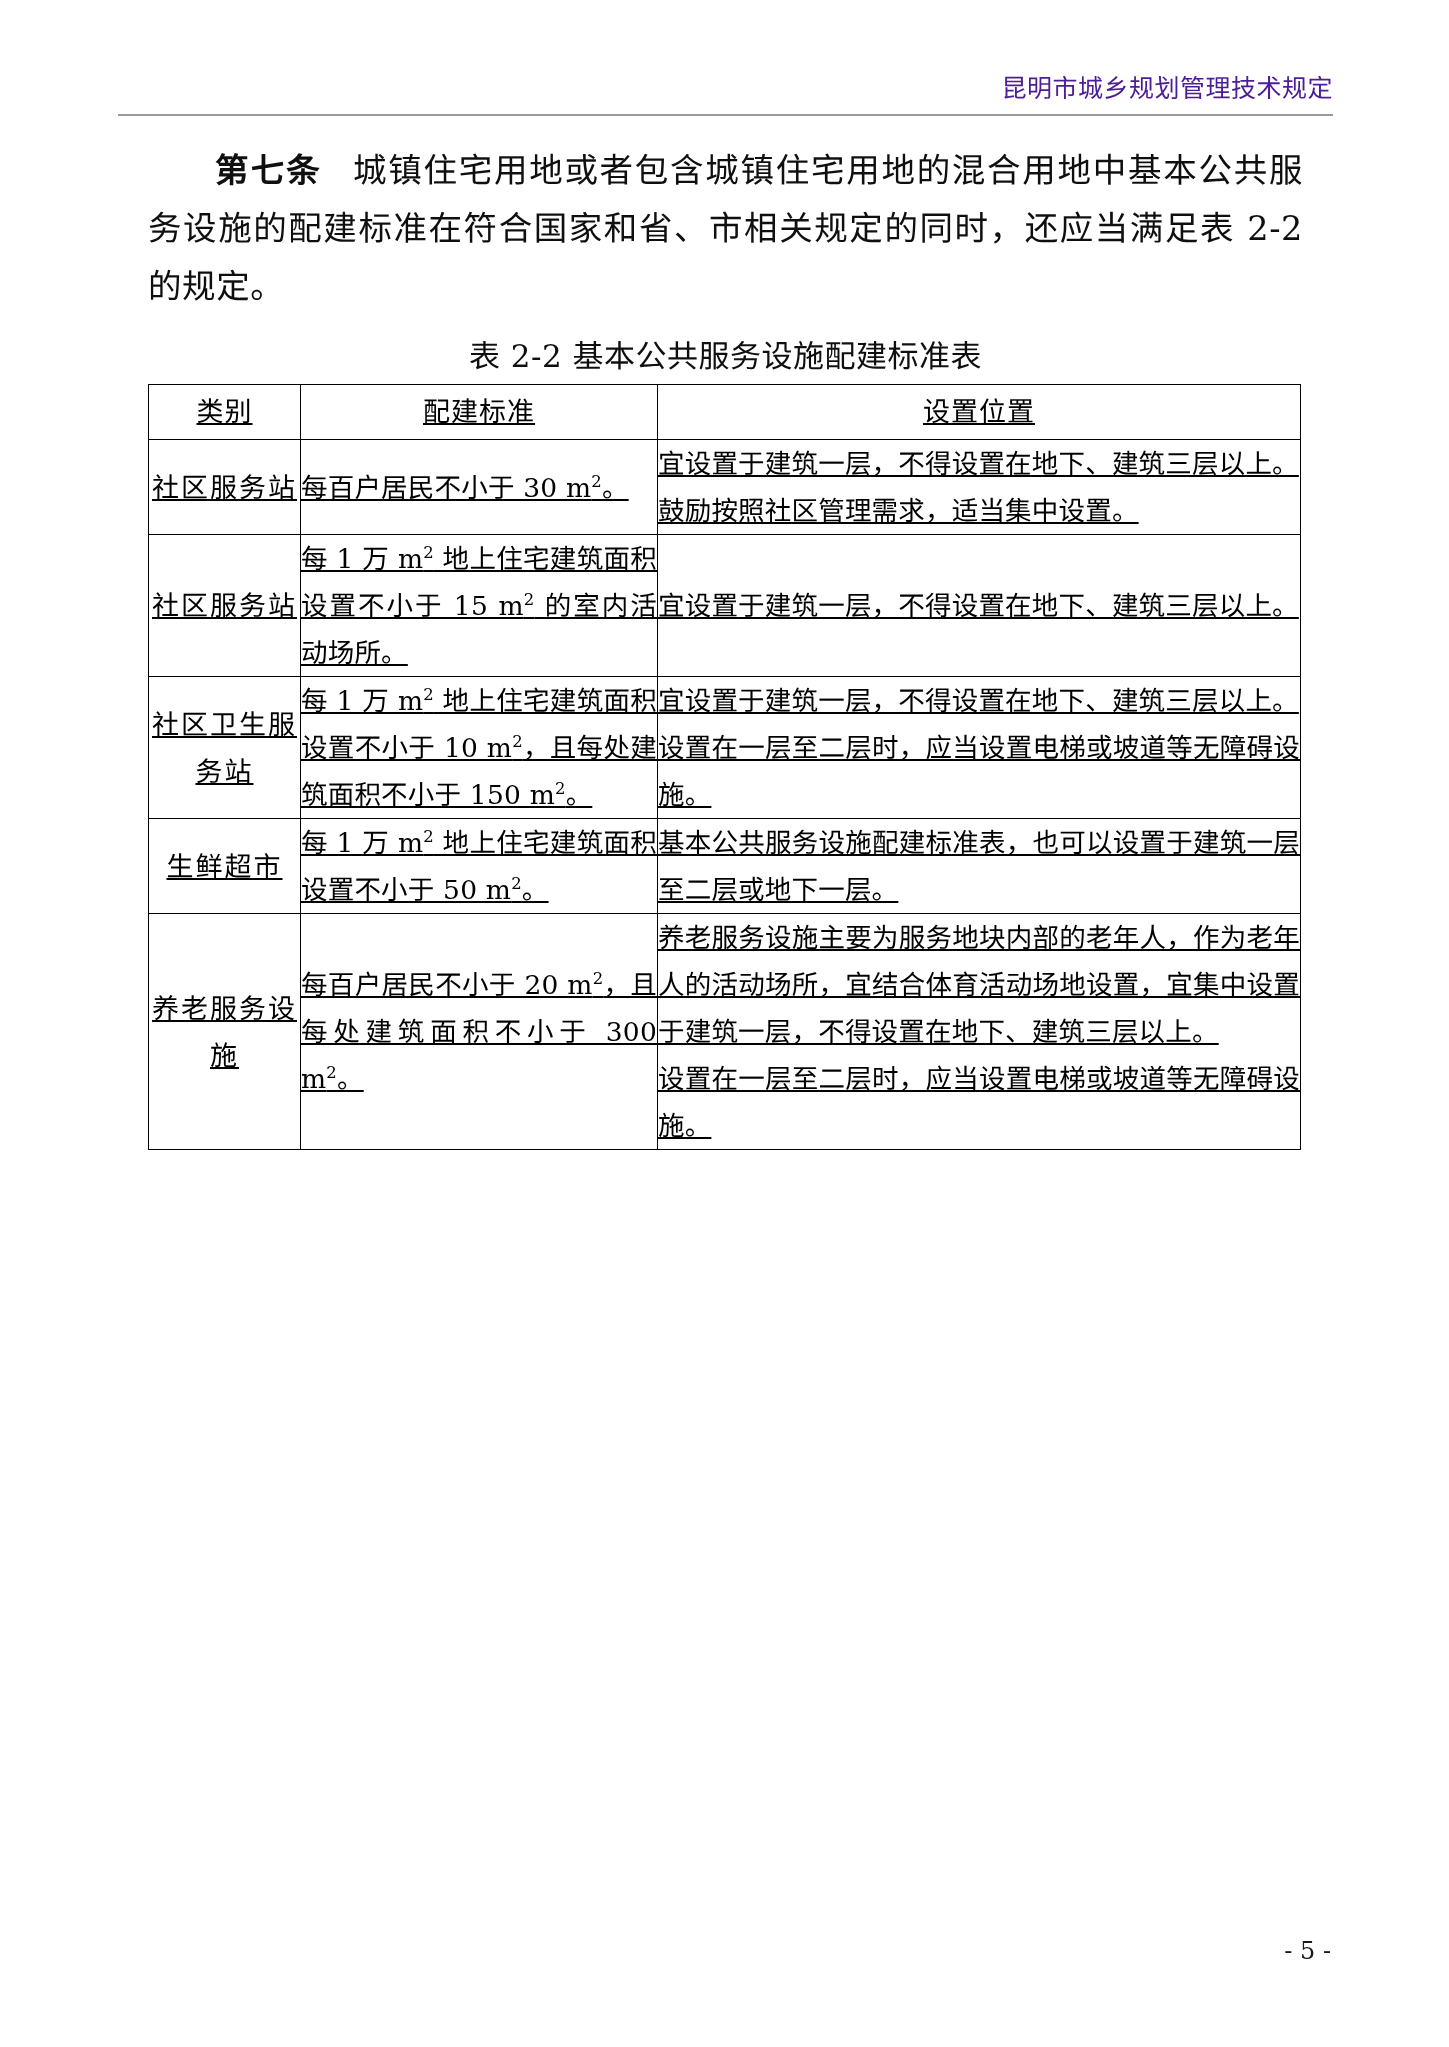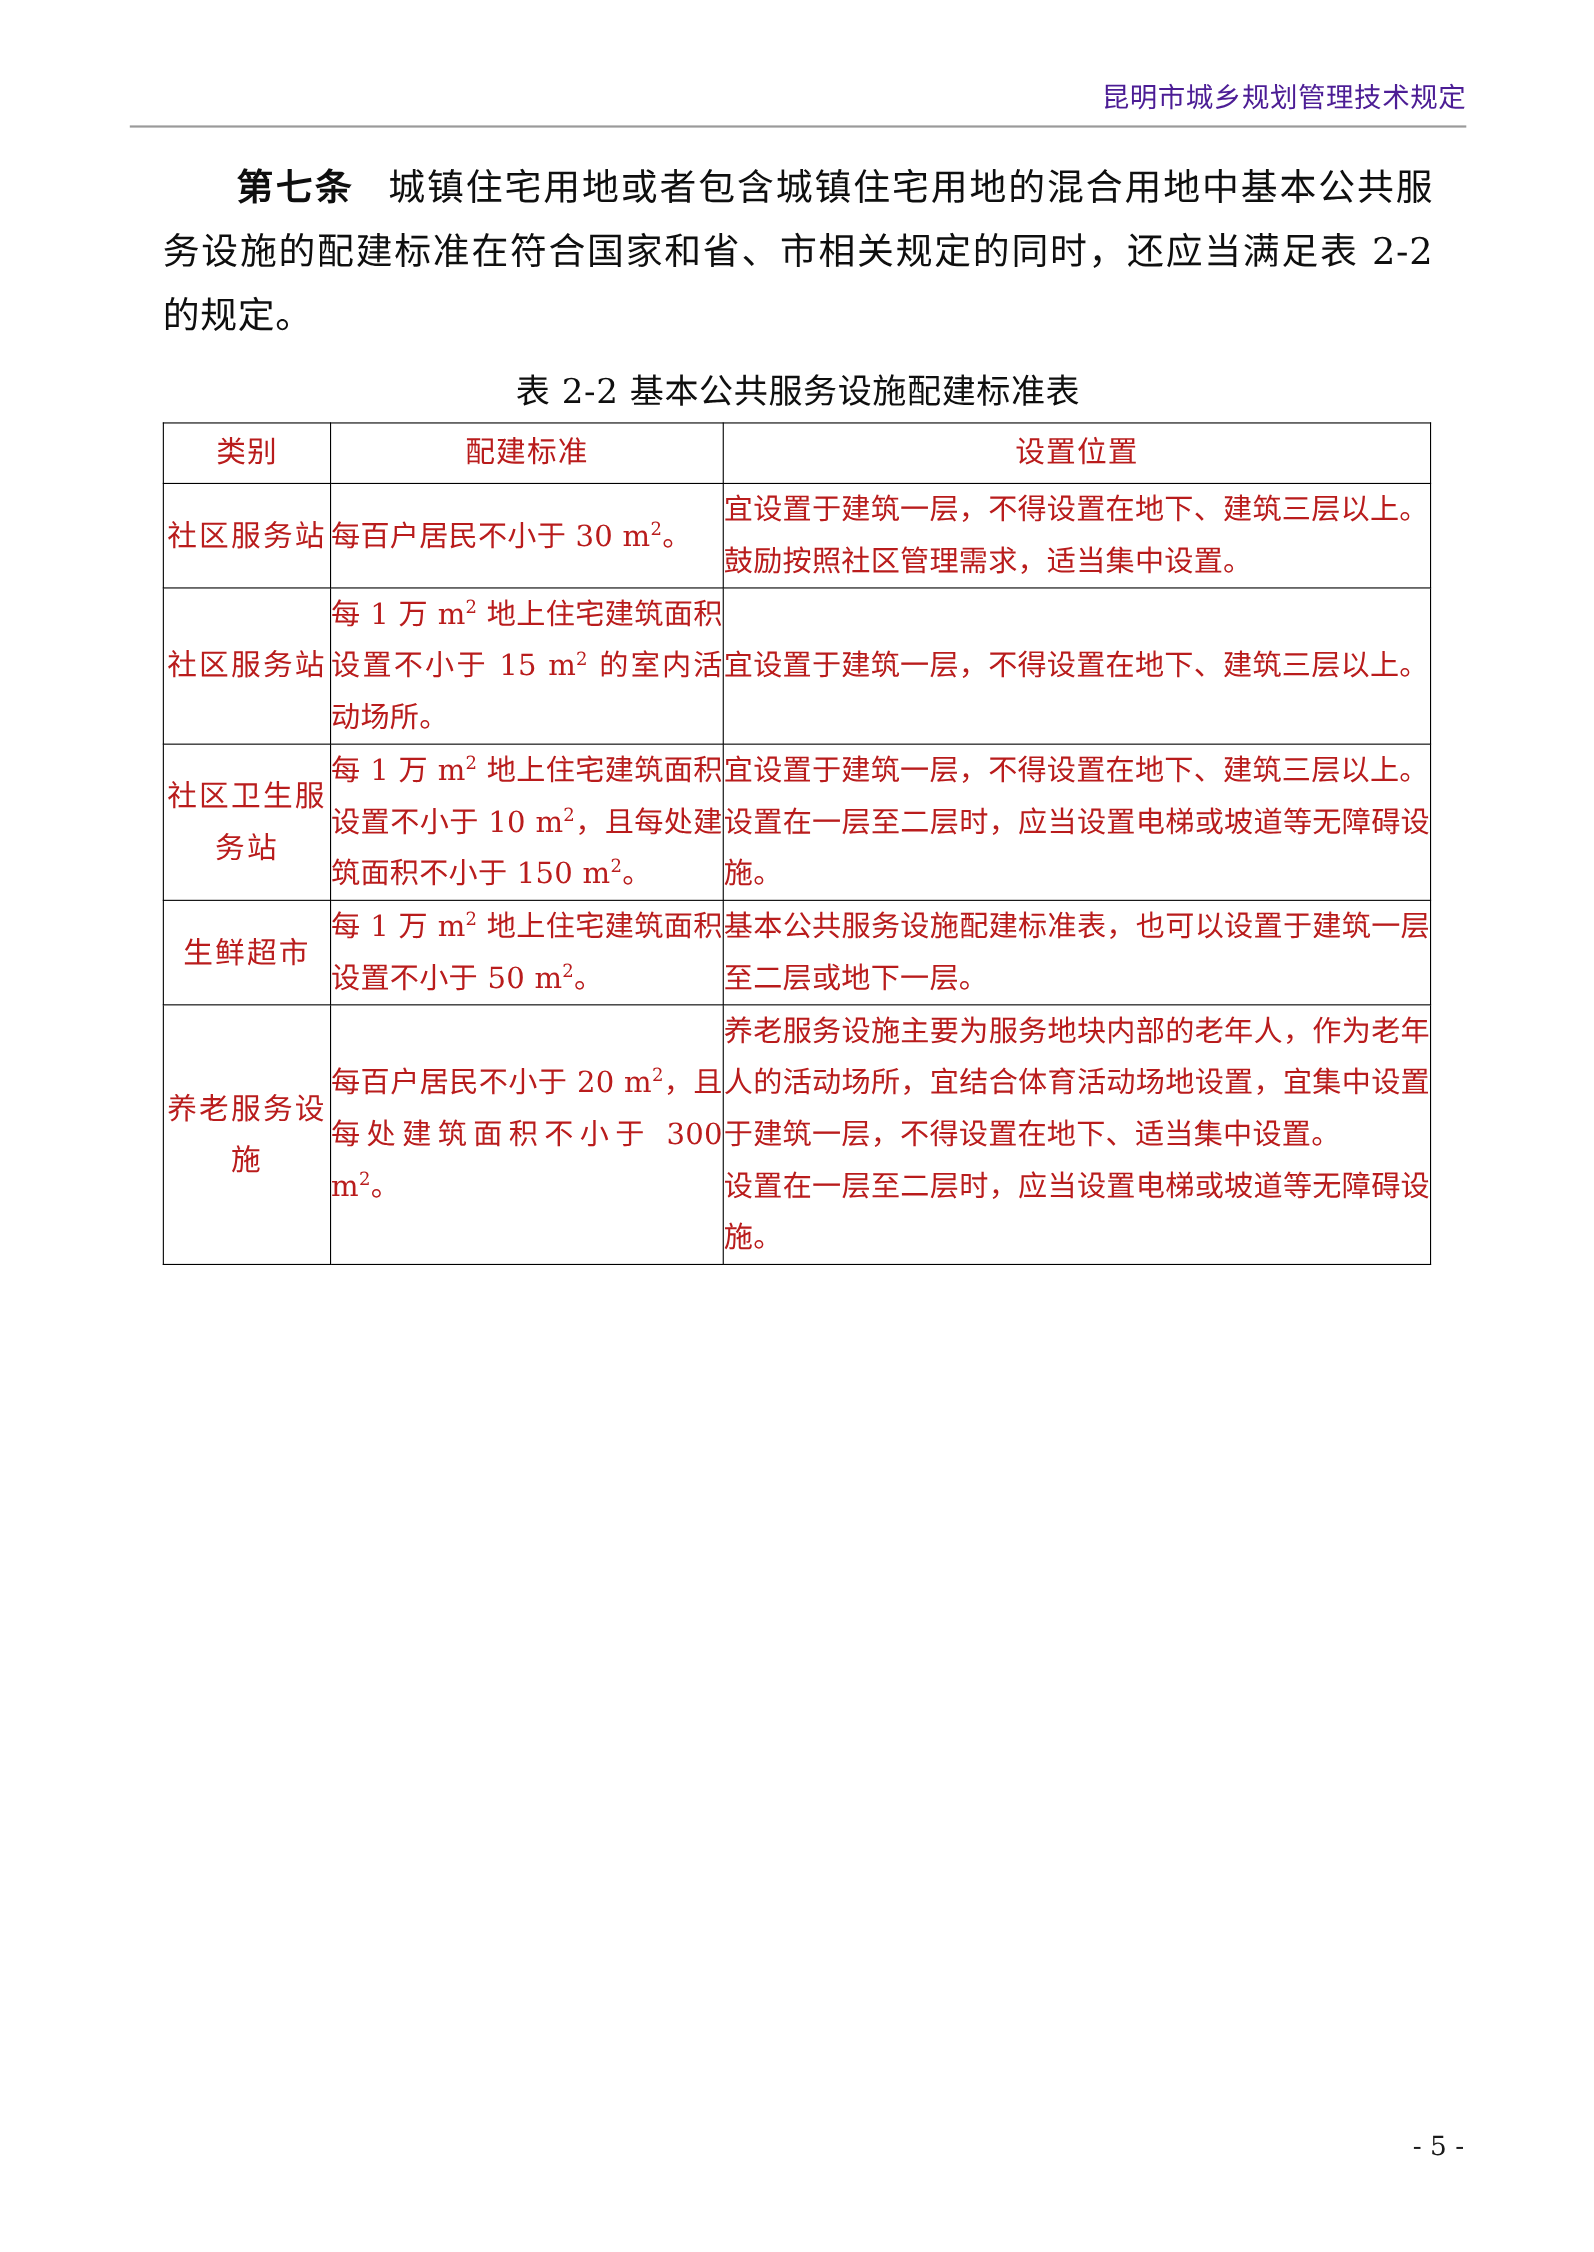--- a/index.html
+++ b/index.html
@@ -95,21 +95,22 @@
   .std-table col.c1 { width: 152px; }
   .std-table col.c2 { width: 357px; }
   .std-table col.c3 { width: 643px; }
 
   .std-table th,
   .std-table td {
     border: 1.6px solid #000000;
     padding: 0;
     vertical-align: middle;
     font-weight: normal;
-    color: #b91c1c;
+    color: #000000;
+    text-decoration: underline;
   }
   .std-table th {
     text-align: center;
     font-size: 27px;
     line-height: 44px;
     padding: 5px 4px;
     letter-spacing: 1px;
   }
   .cell-cat {
     text-align: center;
@@ -222,21 +223,21 @@
             <td class="cell-pos">
               <p>基本公共服务设施配建标准表，也可以设置于建筑一层至二层或地下一层。</p>
             </td>
           </tr>
           <tr>
             <td class="cell-cat">养老服务设施</td>
             <td class="cell-std">
               <p>每百户居民不小于 20 m<sup>2</sup>，且每处建筑面积不小于 300 m<sup>2</sup>。</p>
             </td>
             <td class="cell-pos">
-              <p>养老服务设施主要为服务地块内部的老年人，作为老年人的活动场所，宜结合体育活动场地设置，宜集中设置于建筑一层，不得设置在地下、适当集中设置。</p>
+              <p>养老服务设施主要为服务地块内部的老年人，作为老年人的活动场所，宜结合体育活动场地设置，宜集中设置于建筑一层，不得设置在地下、建筑三层以上。</p>
               <p>设置在一层至二层时，应当设置电梯或坡道等无障碍设施。</p>
             </td>
           </tr>
         </tbody>
     </table>
 
   </div>
 
   <div class="footer">
     <span>- 5 -</span>

